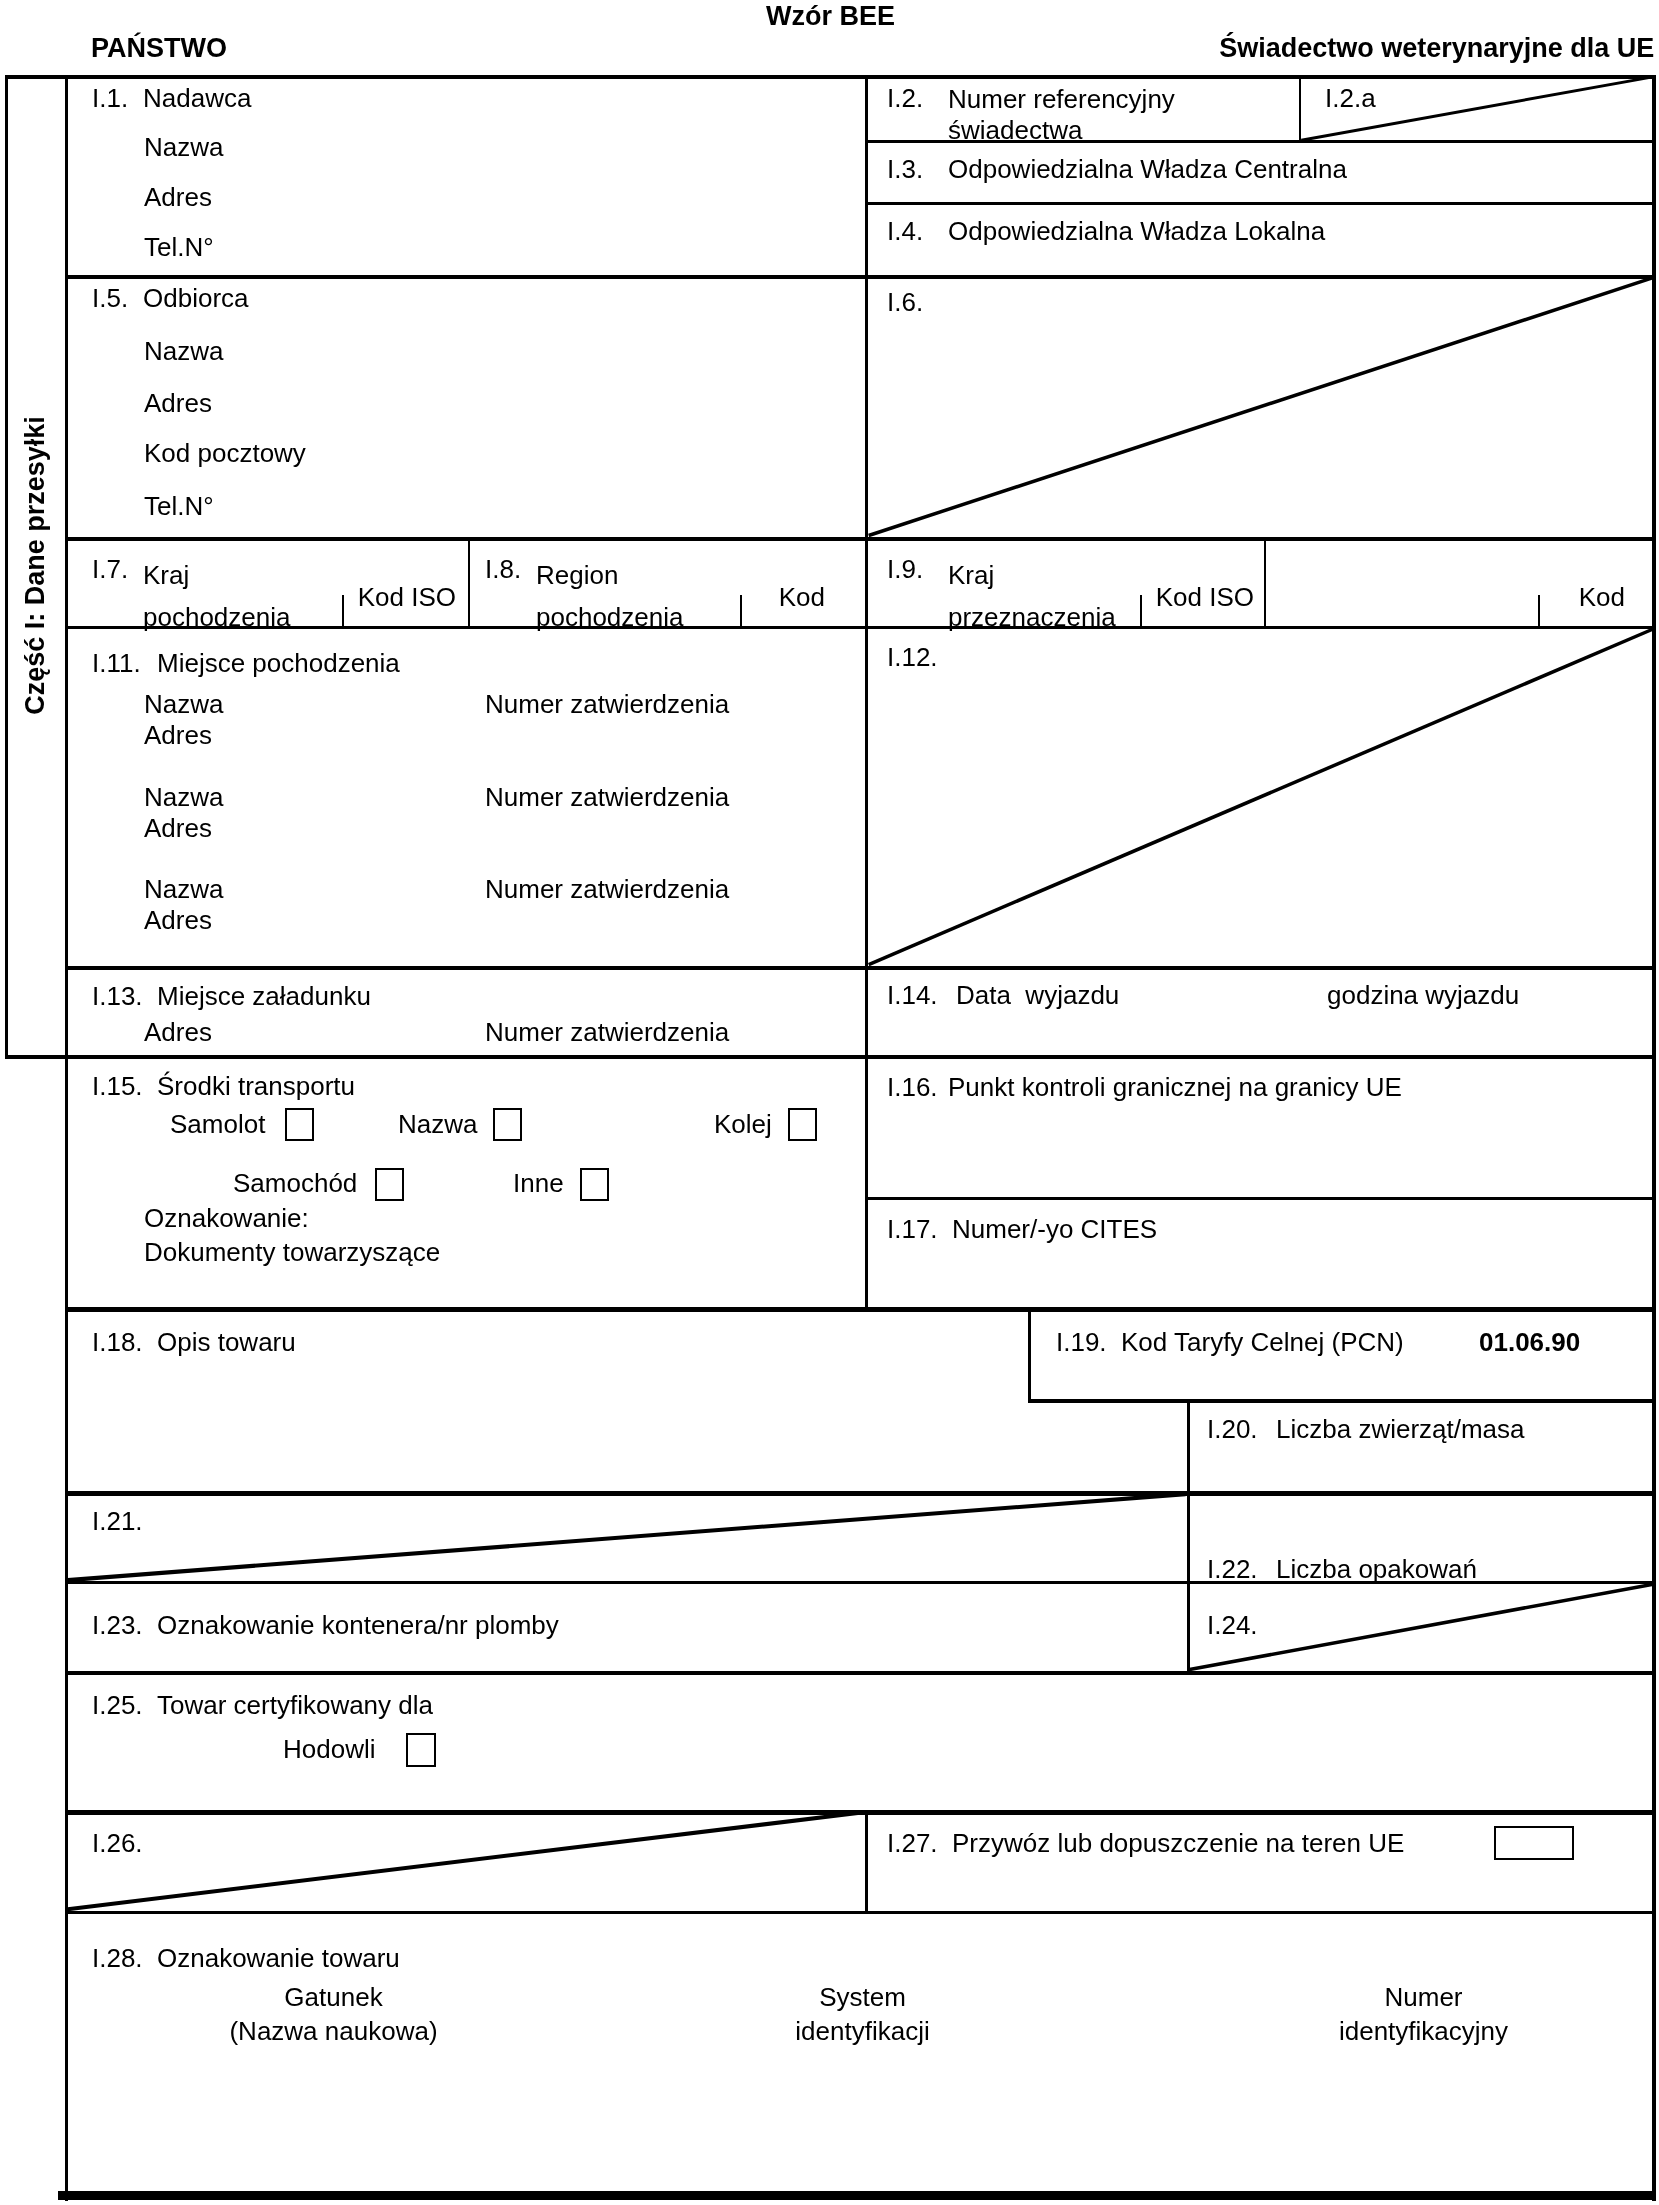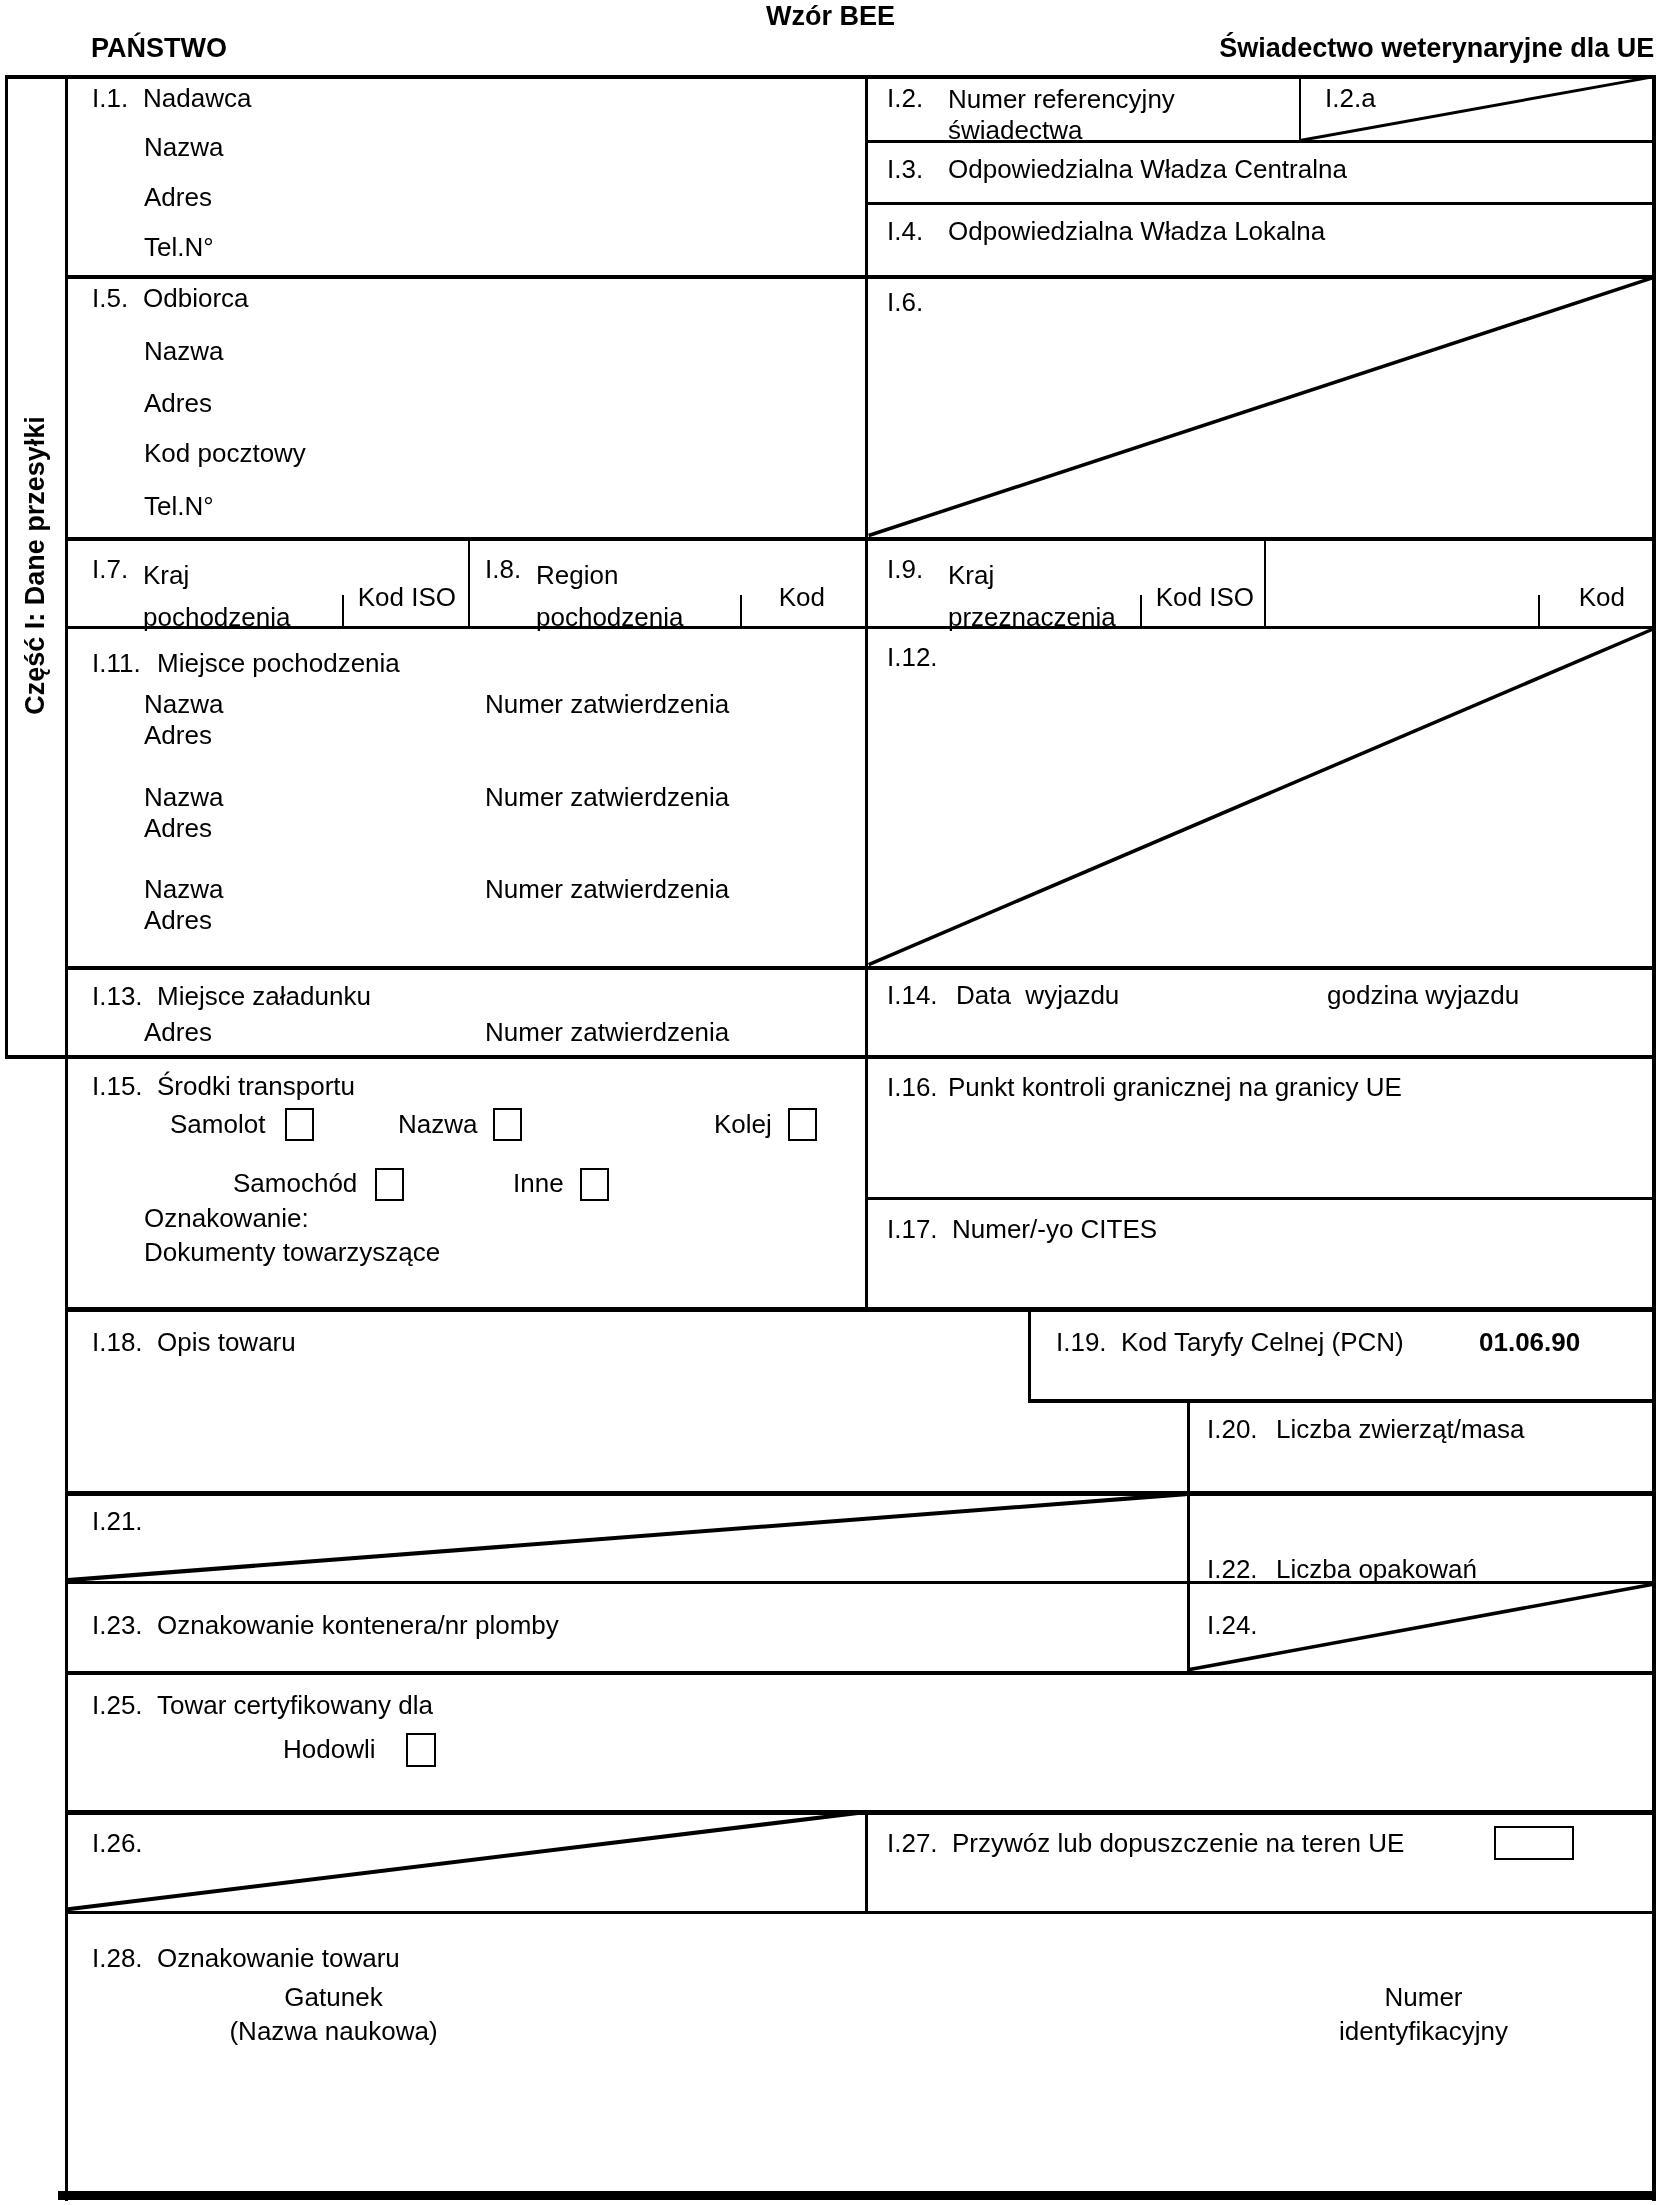--- a/index.html
+++ b/index.html
@@ -228,17 +228,19 @@
     <span>Przywóz lub dopuszczenie na teren UE</span>
   </div>
   <div class="cb" style="left:1494px;top:1826px;width:80px;height:34px;"></div>
 
   <div class="f" style="left:92px;top:1944px;">
     <span class="num nw112">I.28.</span>
     <span>Oznakowanie towaru</span>
   </div>
   <div class="colhead" style="left:158px;top:1981px;width:351px;">Gatunek
 (Nazwa naukowa)</div>
+  <div class="colhead" style="left:687px;top:1981px;width:351px;">System
+identyfikacji</div>
   <div class="colhead" style="left:1248px;top:1981px;width:351px;">Numer
 identyfikacyjny</div>
 
 </div>
 
 
 </body></html>

